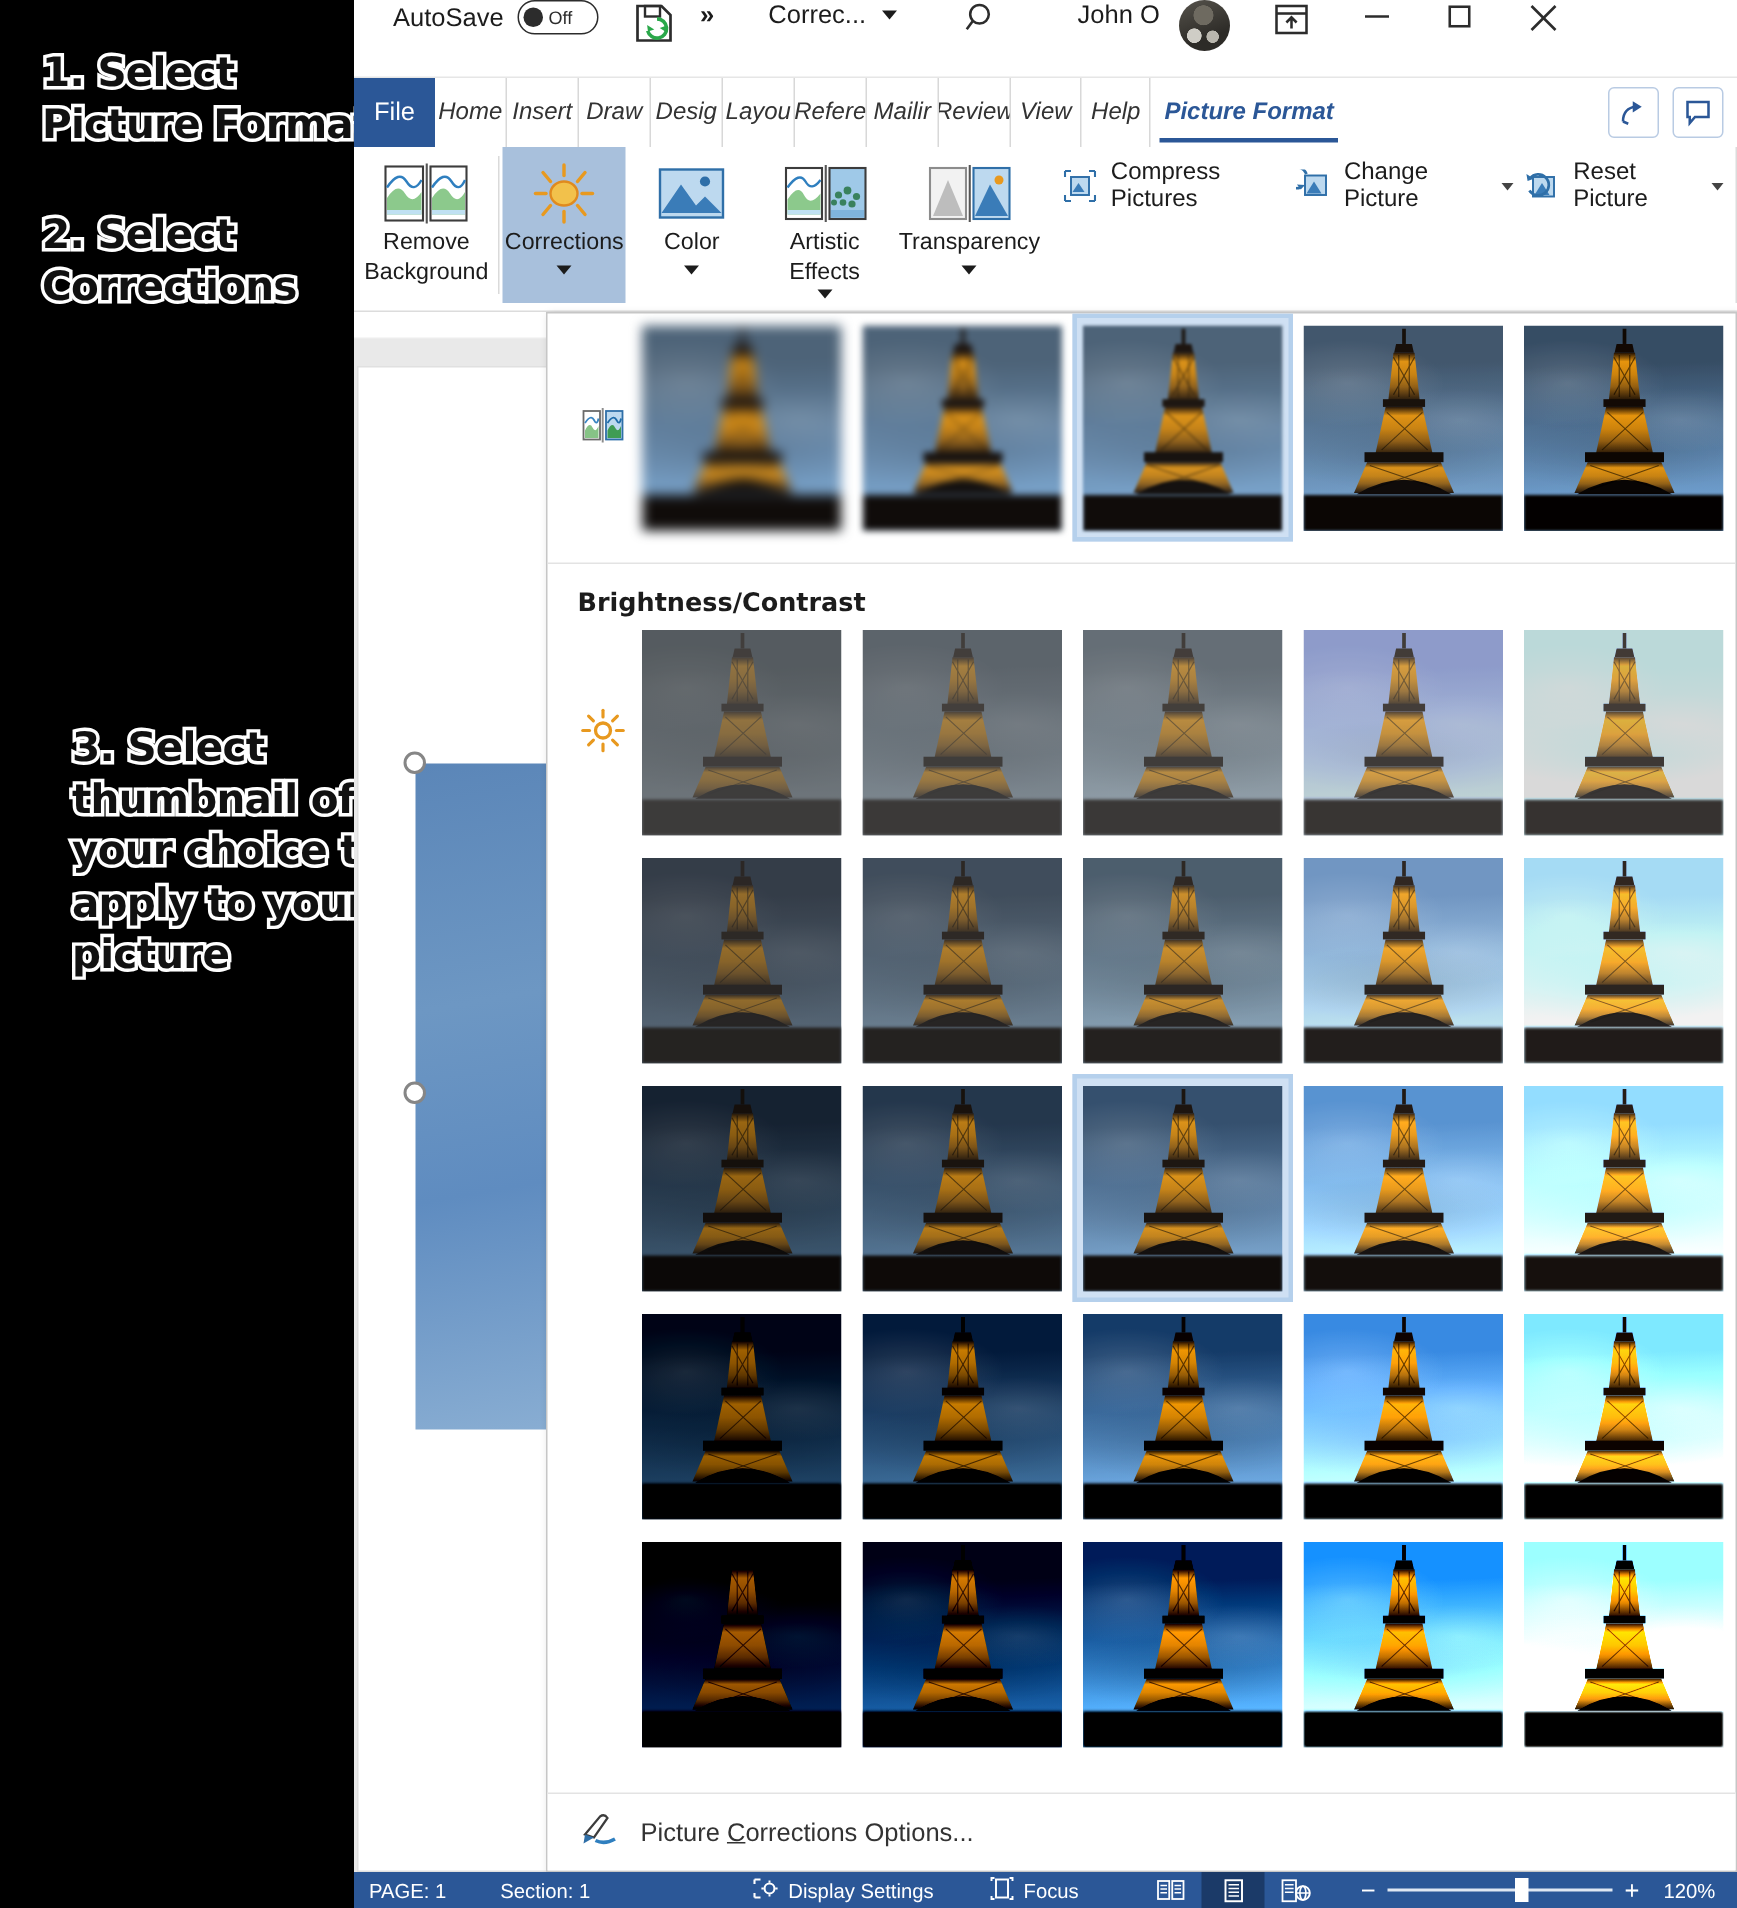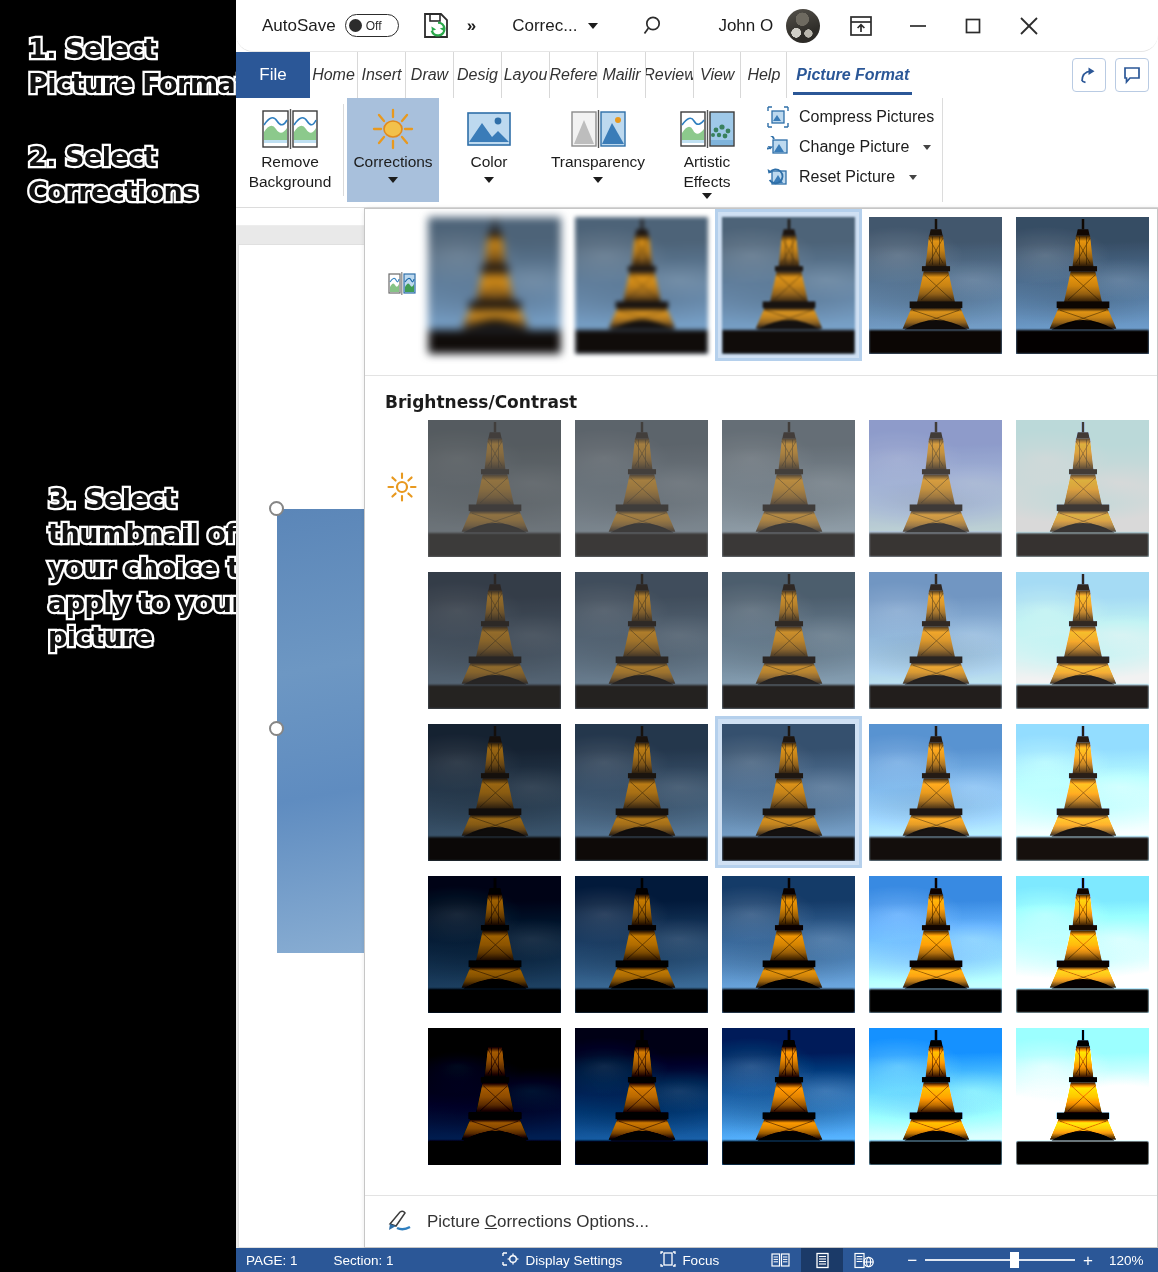--- a/index.html
+++ b/index.html
@@ -34,23 +34,22 @@
 
   
   #word {
     position:absolute; left:236px; top:0; width:922px; height:1272px;
     background:#fff; overflow:hidden;
   }
 
   
   #titlebar {
     position:relative; height:52px; background:#fff;
-    display:flex; align-items:center;
+    display:flex; align-items:flex-start;
     border-bottom:1px solid #e6e6e6;
-    border-radius:17px;
   }
   .tb-autosave { display:flex; align-items:center; gap:9px; margin-left:26px; }
   .tb-autosave-label { font-size:17px; color:#1c1c1c; }
   .toggle {
     width:54px; height:23px; border-radius:12px;
     border:1.6px solid #2c2c2c; background:#fff;
     display:flex; align-items:center; padding:0 3px; gap:4px;
   }
   .toggle .knob { width:13px; height:13px; border-radius:50%; background:#2c2c2c; }
   .toggle .knob-lbl { font-size:12px; color:#2c2c2c; }
@@ -76,21 +75,21 @@
   #tb-min { margin-left:33px; }
   #tb-max { margin-left:33px; }
   #tb-close { margin-left:33px; margin-right:26px; }
 
   
   #tabstrip {
     position:relative; height:46px; background:#fff;
     display:flex; align-items:stretch;
   }
   #tab-file {
-    width:74px; background:#2b5797; color:#fff;
+    width:54px; background:#2b5797; color:#fff;
     display:flex; align-items:center; justify-content:center;
     font-size:17px;
   }
   .tabs { display:flex; align-items:stretch;font-style:italic; }
   .tab {
     position:relative; display:flex; align-items:center; justify-content:center;
     font-size:16px; color:#333; padding:0 6px; max-width:48px;
     overflow:hidden; white-space:nowrap;
     border-right:1px solid #d8d8d8;
   }
@@ -115,21 +114,21 @@
     display:flex; align-items:flex-start; padding-left:4px;
   }
   .rb-big {
     width:100px; height:104px; display:flex; flex-direction:column;
     align-items:center; justify-content:flex-start; padding-top:8px;
     font-size:15.5px; color:#1c1c1c; text-align:center; line-height:1.26;
   }
   .rb-big.sel { background:#a8c0dc; width:92px; }
   .rb-big .glyph { height:46px; display:flex; align-items:center; justify-content:center; }
   .rb-sep { width:1px; height:92px; background:#dadada; margin:6px 3px 0 3px; }
-  #rb-cmds { padding:8px 0 0 10px; display:flex; flex-direction:column; gap:8px; }
+  #rb-cmds { padding:8px 0 0 10px; display:flex; gap:8px; }
   .rb-cmd { display:flex; align-items:center; gap:10px; font-size:16px; color:#1c1c1c; }
   .rb-cmd .ci { width:22px; height:22px; display:flex; align-items:center; justify-content:center; }
   .mini-caret { width:0;height:0;border-left:4.5px solid transparent;border-right:4.5px solid transparent;border-top:5.5px solid #444; margin-left:4px;}
   #rb-endsep { margin-left:8px; width:1px; height:104px; background:#dcdcdc; }
 
   
   #docarea {
     position:absolute; left:0; top:208px; width:922px; height:1040px;
     background:#e9e9e9;
   }
@@ -388,35 +387,20 @@
           <svg width="48" height="40" viewBox="0 0 48 40">
             <rect x="3" y="4" width="42" height="32" fill="#bdd9ef" stroke="#2f6fa8" stroke-width="1.6"></rect>
             <circle cx="33" cy="12" r="3.4" fill="#2f6fa8"></circle>
             <path d="M4 33 L17 14 L27 28 L33 22 L44 33 Z" fill="#3a7cb8"></path>
           </svg>
         </span>
         <span>Color</span>
         <span class="caret-dn" style="margin-top:5px"></span>
       </div>
 
-      <div class="rb-big" style="width:118px">
-        <span class="glyph">
-          <svg width="56" height="42" viewBox="0 0 56 42">
-            <rect x="2" y="4" width="24" height="34" fill="#f2f2f2" stroke="#8c8c8c" stroke-width="1.4"></rect>
-            <path d="M4 36 L14 12 L24 36 Z" fill="#bdbdbd"></path>
-            <line x1="28.5" y1="2" x2="28.5" y2="40" stroke="#555" stroke-width="1.4"></line>
-            <rect x="31" y="4" width="24" height="34" fill="#bdd9ef" stroke="#2f6fa8" stroke-width="1.4"></rect>
-            <circle cx="48" cy="12" r="3" fill="#e8991f"></circle>
-            <path d="M32 36 L42 15 L54 36 Z" fill="#3a7cb8"></path>
-          </svg>
-        </span>
-        <span>Transparency</span>
-        <span class="caret-dn" style="margin-top:5px"></span>
-      </div>
-
       <div class="rb-big">
         <span class="glyph">
           <svg width="56" height="42" viewBox="0 0 56 42">
             <rect x="2" y="4" width="24" height="34" fill="#fff" stroke="#3c3c3c" stroke-width="1.4"></rect>
             <path d="M3 25 q7 -11 11 -3 t11 -1 v14 H3 Z" fill="#8cc98c"></path>
             <path d="M3 17 q8 -11 12 -4 t10 -1" fill="none" stroke="#2f7fbf" stroke-width="1.6"></path>
             <rect x="3" y="32" width="22" height="3" fill="#bfe0f2"></rect>
             <line x1="28.5" y1="2" x2="28.5" y2="40" stroke="#555" stroke-width="1.4"></line>
             <rect x="31" y="4" width="24" height="34" fill="#9fc9e8" stroke="#3c3c3c" stroke-width="1.4"></rect>
             <g fill="#2f7a4e" opacity=".9">
@@ -426,20 +410,35 @@
                 <circle cx="40" cy="27" r="2.2"></circle>
               <circle cx="46" cy="28" r="2.4"></circle>
                 <circle cx="34" cy="27" r="2"></circle>
             </g>
             <rect x="32" y="32" width="22" height="5" fill="#7fb4dc"></rect>
           </svg>
         </span>
         <span style="white-space:pre-line">Artistic
 Effects</span>
         <span class="caret-dn" style="margin-top:2px"></span>
+      </div>
+
+      <div class="rb-big" style="width:118px">
+        <span class="glyph">
+          <svg width="56" height="42" viewBox="0 0 56 42">
+            <rect x="2" y="4" width="24" height="34" fill="#f2f2f2" stroke="#8c8c8c" stroke-width="1.4"></rect>
+            <path d="M4 36 L14 12 L24 36 Z" fill="#bdbdbd"></path>
+            <line x1="28.5" y1="2" x2="28.5" y2="40" stroke="#555" stroke-width="1.4"></line>
+            <rect x="31" y="4" width="24" height="34" fill="#bdd9ef" stroke="#2f6fa8" stroke-width="1.4"></rect>
+            <circle cx="48" cy="12" r="3" fill="#e8991f"></circle>
+            <path d="M32 36 L42 15 L54 36 Z" fill="#3a7cb8"></path>
+          </svg>
+        </span>
+        <span>Transparency</span>
+        <span class="caret-dn" style="margin-top:5px"></span>
       </div>
 
       <div id="rb-cmds">
         <div class="rb-cmd">
           <span class="ci">
             <svg width="22" height="22" viewBox="0 0 22 22">
               <rect x="5" y="5" width="12" height="12" fill="#bdd9ef" stroke="#2f6fa8" stroke-width="1.3"></rect>
               <path d="M6 15 L10 9 L14 15 Z" fill="#3a7cb8"></path>
               <g stroke="#2f6fa8" stroke-width="1.4">
                 <path d="M1 1 h4 M1 1 v4"></path>

